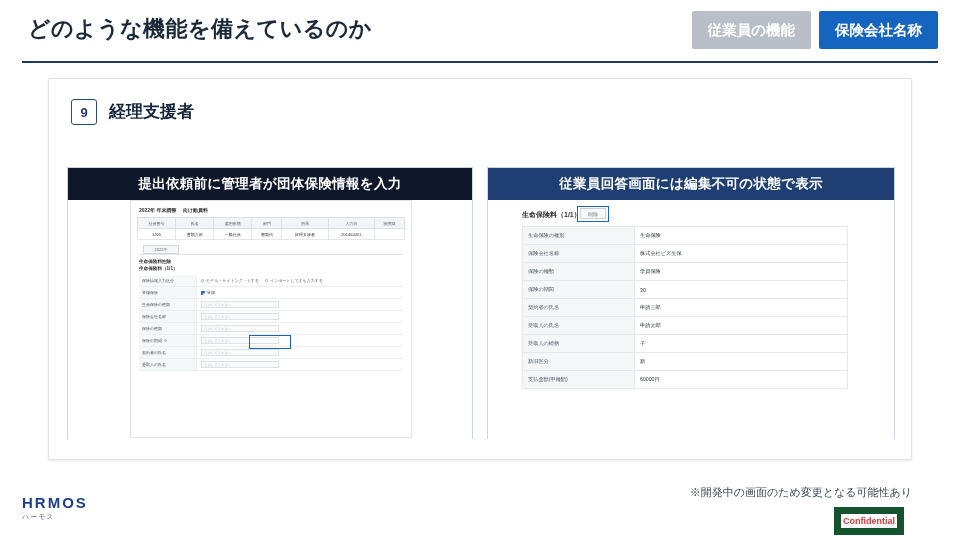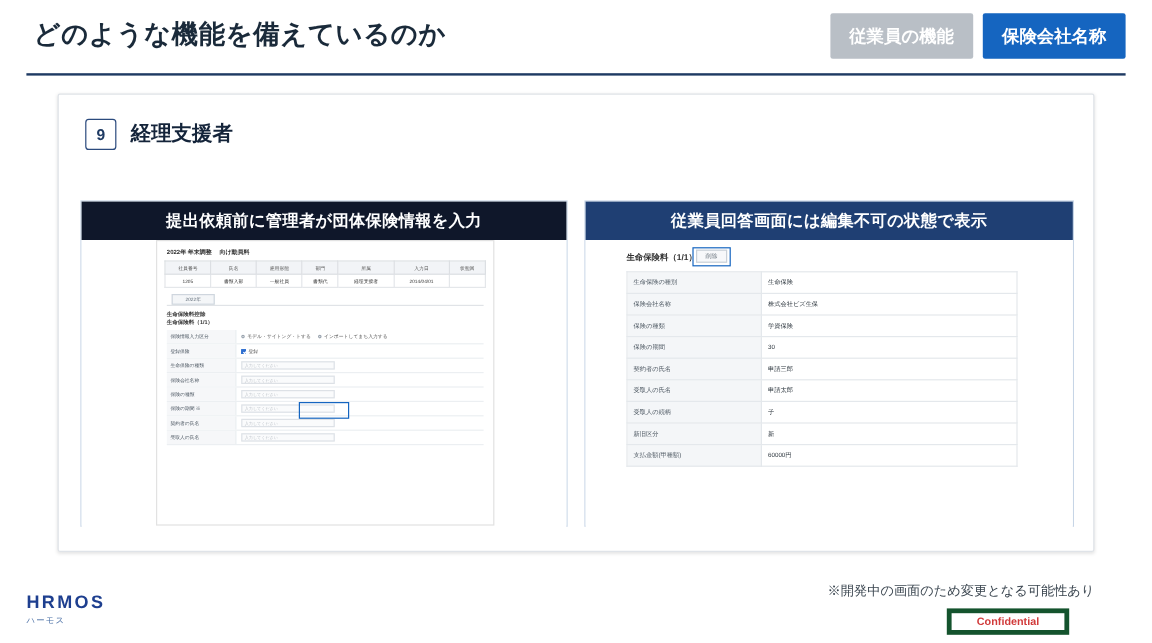--- a/index.html
+++ b/index.html
@@ -311,26 +311,26 @@
     color: #1e3f8f;
   }
   .logo .mark {
     font-size: 15px; font-weight: bold; letter-spacing: 2px;
   }
   .logo .sub {
     font-size: 7px; letter-spacing: 1px; margin-top: 1px; color: #4a6fa5;
   }
   .conf {
     position: absolute;
-    right: 69px; top: 507px;
-    border: 4px solid #14532d;
+    right: 56px; top: 507px;
+    border: 7px solid #14532d;
     color: #d13b3b;
     font-size: 9px;
     font-weight: bold;
-    padding: 2px 21px;
+    padding: 2px 2px;
   }
   .page-no {
     position: absolute;
     right: 22px; top: 536px;
     font-size: 12px;
     color: #8d969e;
   }
 </style>
 </head>
 <body>

